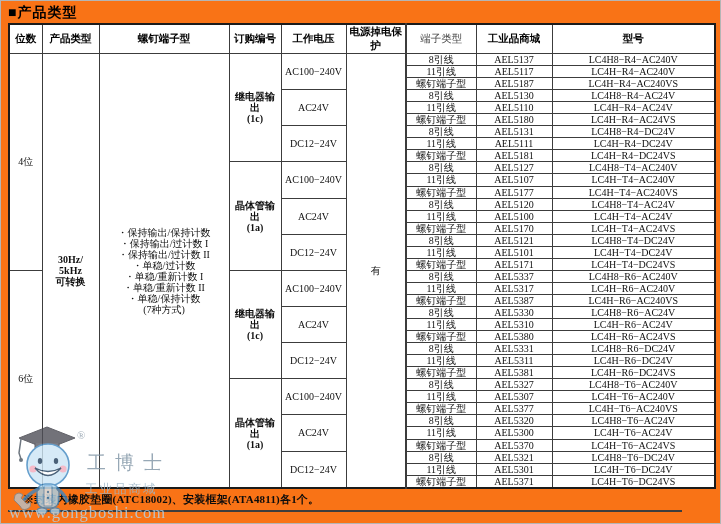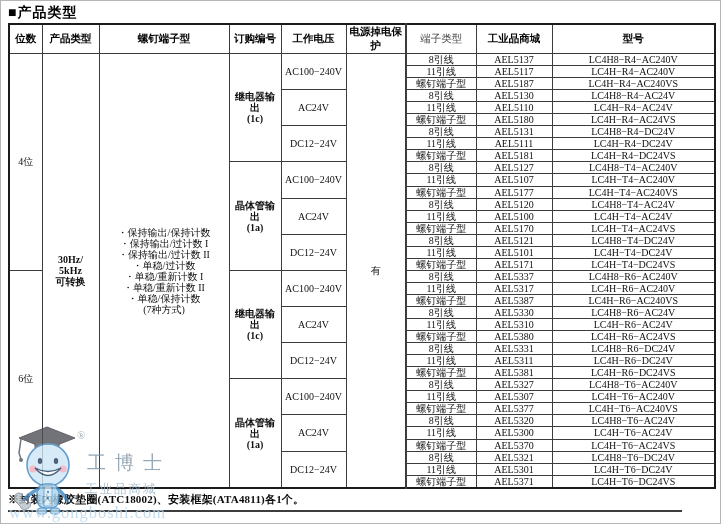--- a/index.html
+++ b/index.html
@@ -1,31 +1,30 @@
 <!DOCTYPE html>
 <html><head>
 <meta charset="utf-8">
 <style>
   html,body{margin:0;padding:0;background:#e8e8e8;}
   .page{
-    position:relative;width:721px;height:524px;background:#ffffff;
+    position:relative;width:721px;height:524px;background:#f97316;
     font-family:"Liberation Serif","DejaVu Serif",serif;color:#111;
     overflow:hidden;border:1px solid #b5b5b5;box-sizing:border-box;
   }
   .title{
     position:absolute;left:7px;top:3px;
     font-family:"Liberation Sans","DejaVu Sans",sans-serif;
     font-weight:bold;font-size:14px;color:#000;letter-spacing:1px;
   }
   table.product{
     position:absolute;left:7px;top:22px;
     border-collapse:collapse;table-layout:fixed;
     width:707px;height:466px;
     background:#fff;
-    border-radius:21px;
   }
   table.product{border:2px solid #1b1b1b;}
   table.product th,table.product td{
     border:1px solid #3c3c3c;text-align:center;vertical-align:middle;
     padding:0 1px;overflow:hidden;
   }
   table.product thead tr{height:22px;}
   table.product th{
     font-family:"Liberation Sans","DejaVu Sans",sans-serif;
     font-weight:bold;font-size:10.5px;color:#000;
@@ -33,21 +32,21 @@
   table.product th.light-th{font-weight:normal;color:#4a4a4a;font-family:Liberation Sans, sans-serif;}
   table.product td{font-size:10px;line-height:1.1;color:#101010;}
   td.pre{white-space:pre-line;font-weight:bold;}
   td.modes-cell{
     text-align:left;padding-left:11px;white-space:pre-line;
     font-size:9.5px;line-height:1.3;
   }
   td.cjk{font-size:9.8px;}
   .thick-left{border-left-width:2px !important;}
   .footnote{
-    position:absolute;left:7px;top:491px;
+    position:absolute;left:22px;top:491px;
     font-size:11px;font-weight:600;color:#0c0c0c;letter-spacing:0.2px;
   }
   .bottom-rule{
     position:absolute;left:7px;top:509px;width:674px;height:2px;
     background:#3d3d3d;
   }
   .watermark{
     position:absolute;left:6px;top:422px;width:240px;height:100px;
     opacity:0.8;pointer-events:none;z-index:5;
   }

